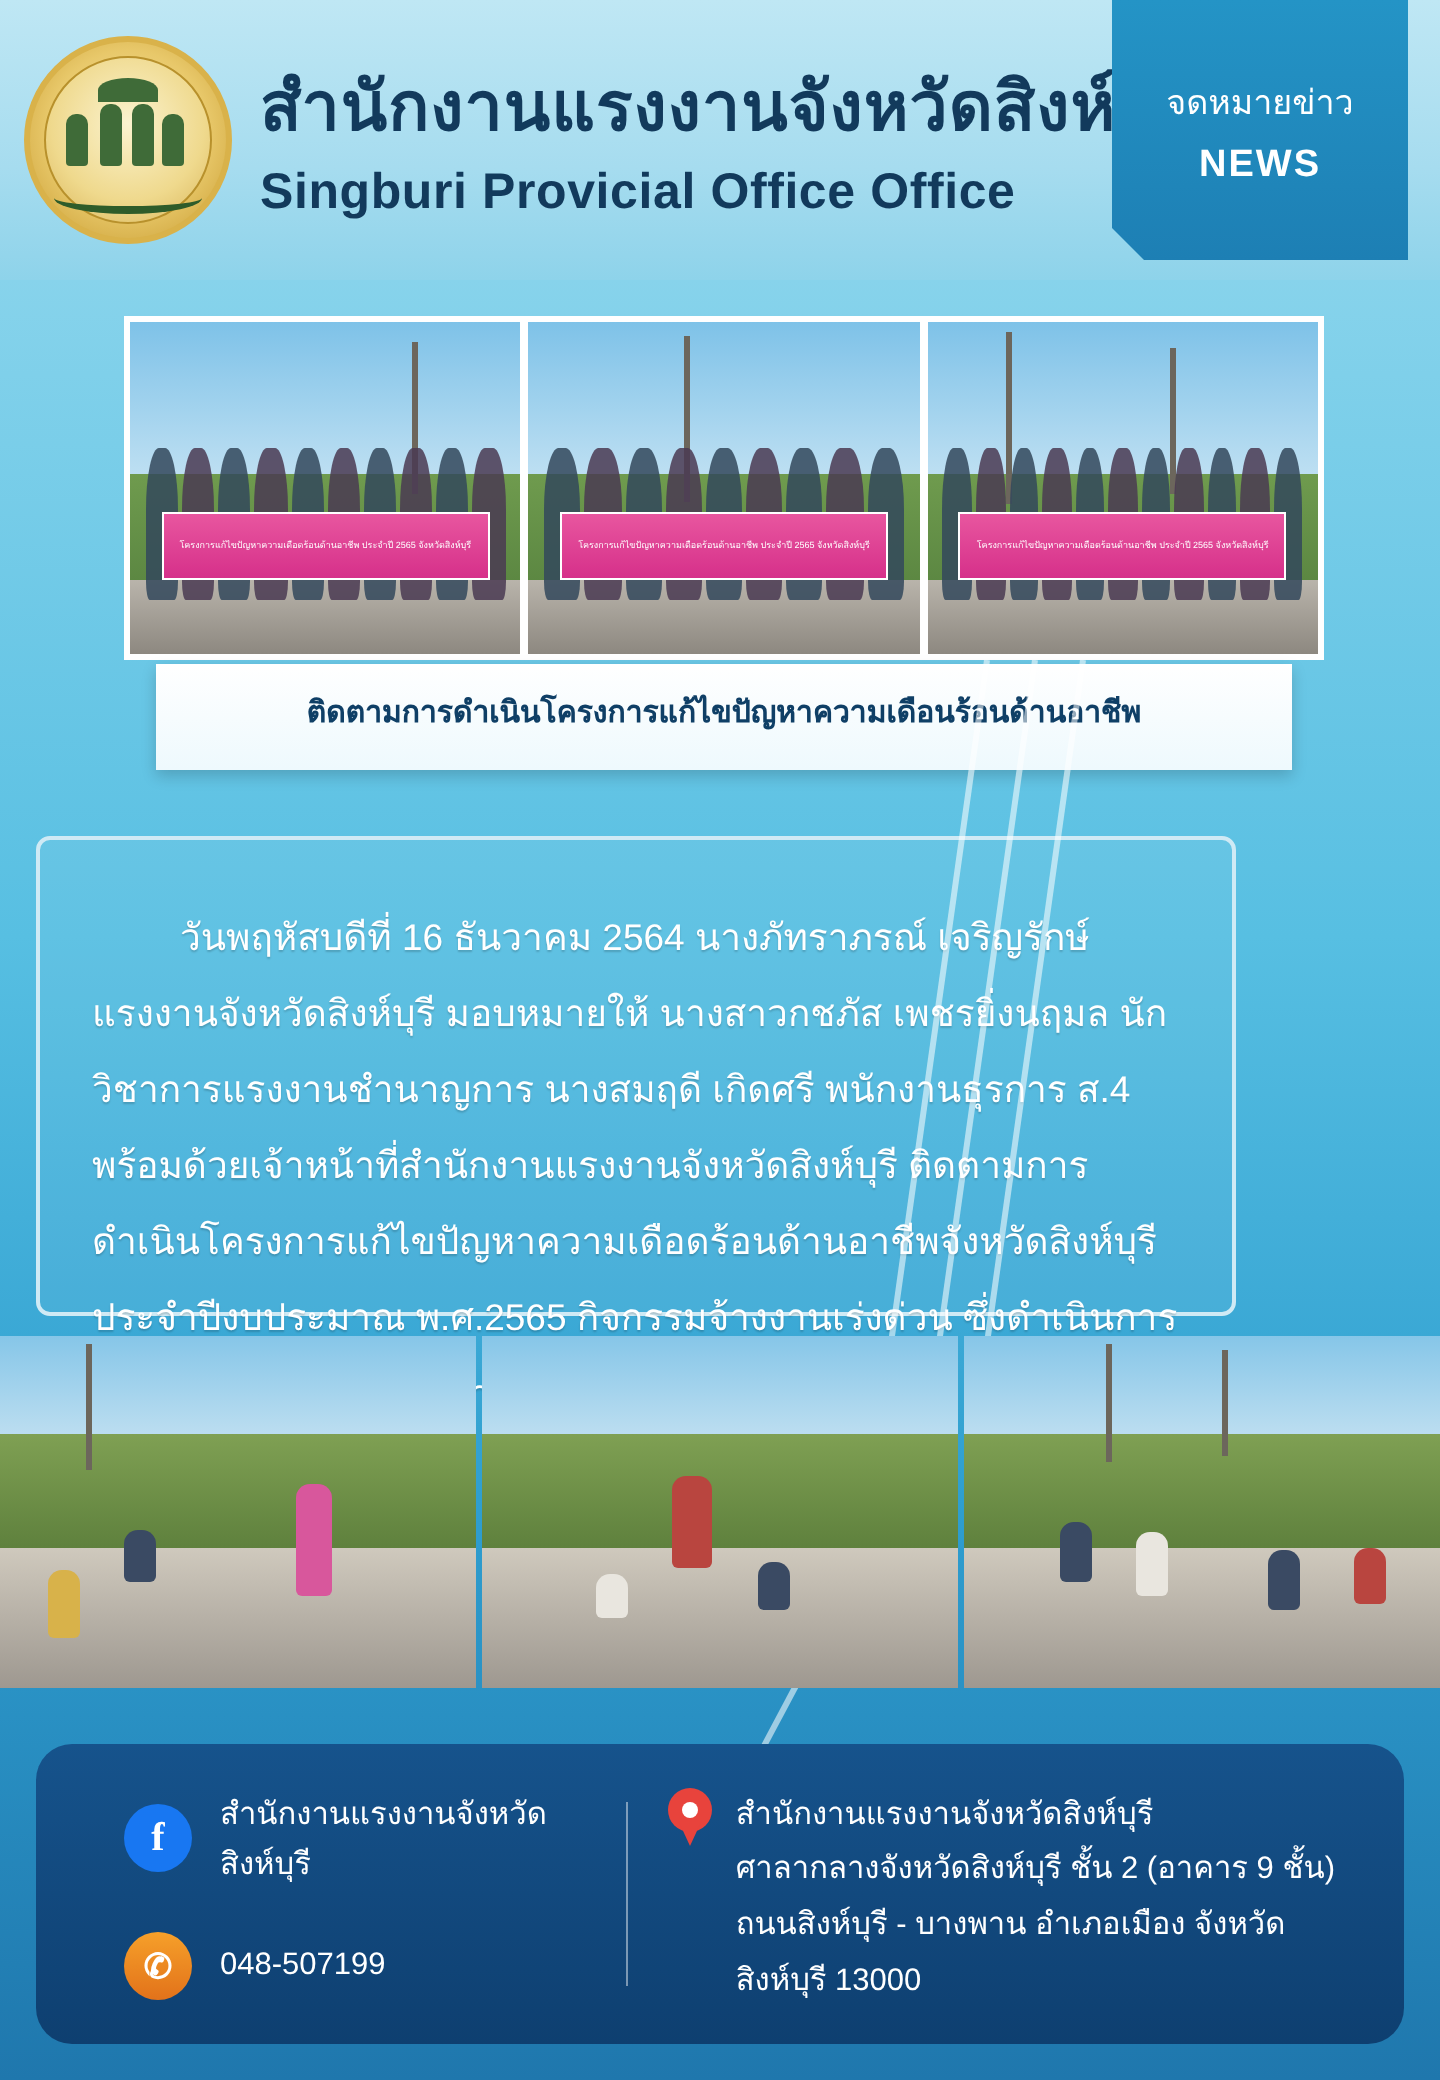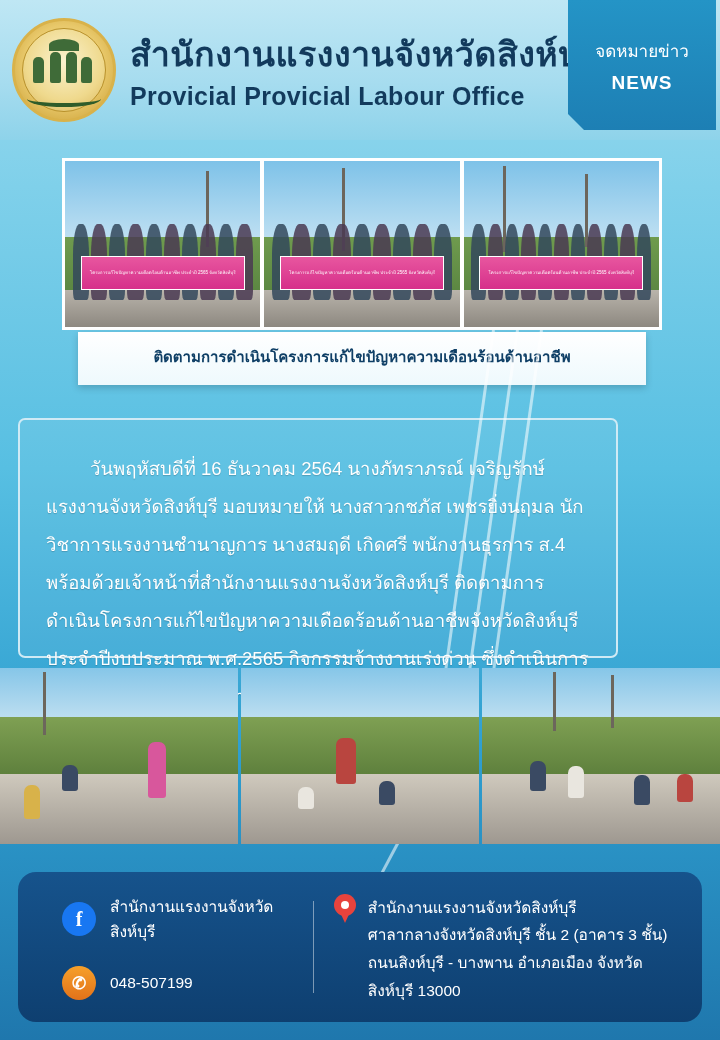--- a/index.html
+++ b/index.html
@@ -80,21 +80,21 @@
   }
   .title-en {
     font-size: 25px;
     font-weight: bold;
     color: #123a5c;
     margin-top: 6px;
     letter-spacing: .3px;
   }
   .news-tab {
     position: absolute;
-    right: 4px; top: 0;
+    right: 16px; top: 0;
     width: 148px; height: 130px;
     background: linear-gradient(180deg, #2494c6 0%, #1d7fb4 100%);
     color: #ffffff;
     display: flex;
     flex-direction: column;
     align-items: center;
     justify-content: center;
     gap: 8px;
     clip-path: polygon(0 0, 100% 0, 100% 100%, 16px 100%, 0 calc(100% - 16px));
   }
@@ -267,21 +267,21 @@
         <i></i>
         <span></span>
         <span></span>
         <span></span>
         <span></span>
       </div>
     <div class="arc"></div>
   </div>
   <div class="title-block">
     <div class="title-th">สำนักงานแรงงานจังหวัดสิงห์บุรี</div>
-    <div class="title-en">Provicial Provicial Labour Office</div>
+    <div class="title-en">Singburi Provicial Office Office</div>
   </div>
   <div class="news-tab">
     <div class="th">จดหมายข่าว</div>
     <div class="en">NEWS</div>
   </div>
 </div>
 
 <div class="photo-strip">
 
   <div class="photo">
@@ -408,17 +408,17 @@
   </div>
 
   <div class="divider"></div>
 
   <div class="footer-right">
     <div class="pin">
         <i></i>
       </div>
     <div class="addr-lines">
       <div>สำนักงานแรงงานจังหวัดสิงห์บุรี</div>
-      <div>ศาลากลางจังหวัดสิงห์บุรี  ชั้น 2 (อาคาร 3 ชั้น)</div>
+      <div>ศาลากลางจังหวัดสิงห์บุรี  ชั้น 2 (อาคาร 9 ชั้น)</div>
       <div>ถนนสิงห์บุรี - บางพาน อำเภอเมือง จังหวัดสิงห์บุรี 13000</div>
     </div>
   </div>
 </div>
 
 </body></html>

